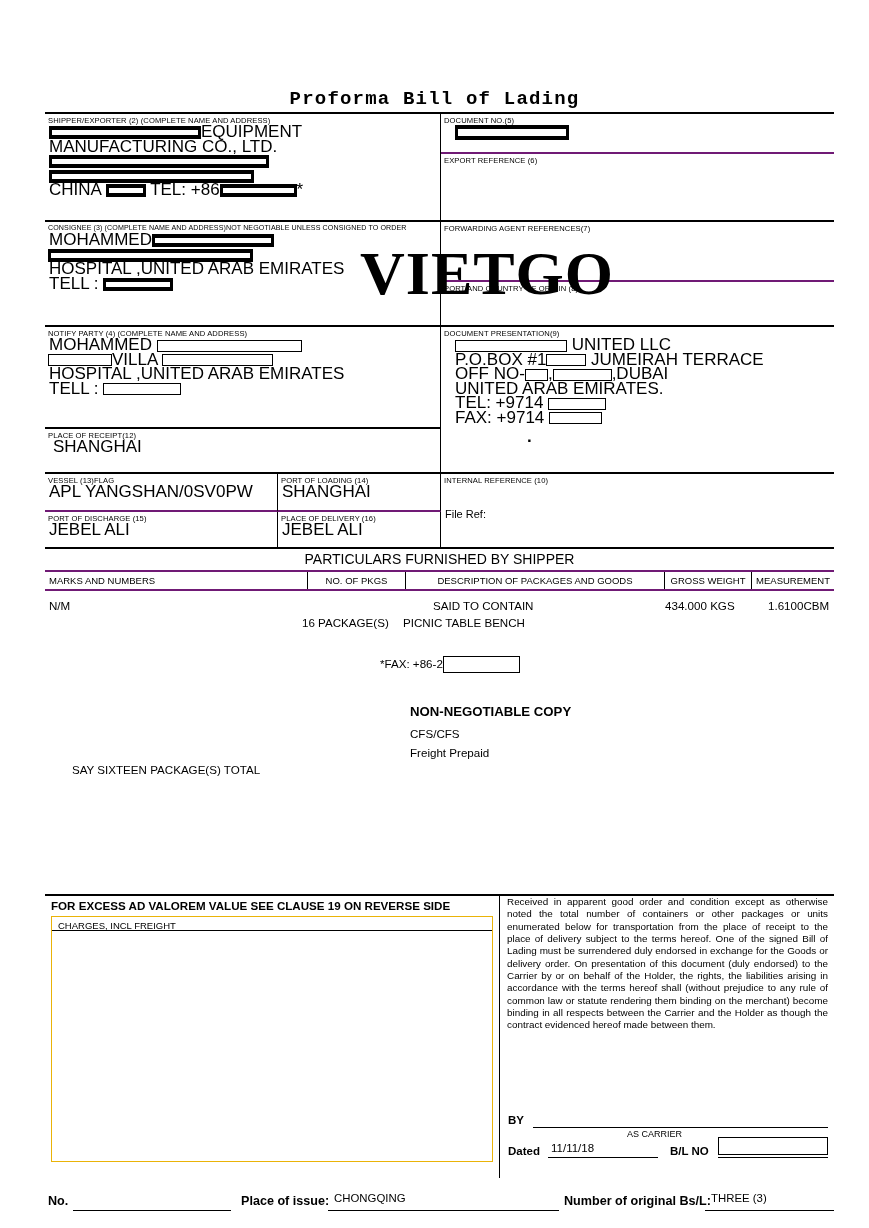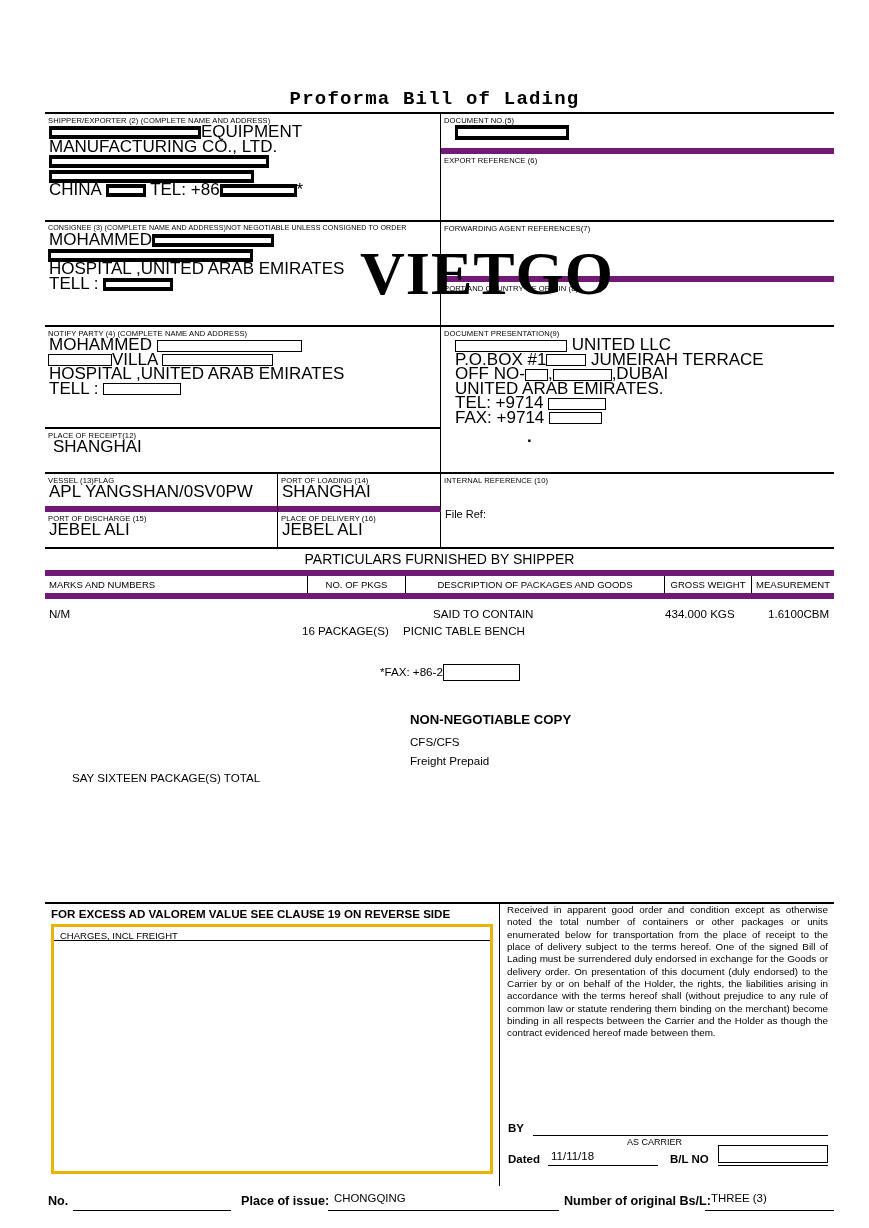--- a/index.html
+++ b/index.html
@@ -33,21 +33,21 @@
     position: absolute;
     left: 45px;
     top: 112px;
     width: 789px;
     border-top: 2px solid #000;
   }
 
   .row { display: flex; width: 100%; }
   .cell { position: relative; box-sizing: border-box; }
   .vline-r { border-right: 1px solid #000; }
-  .hline-b { border-bottom: 6px solid #701a75; }
+  .hline-b { border-bottom: 2px solid #701a75; }
   .hline-b2 { border-bottom: 2px solid #000; }
 
   .flabel {
     font-size: 7.6px;
     letter-spacing: 0.1px;
     line-height: 9px;
     padding: 2px 0 0 3px;
     white-space: nowrap;
   }
   .fval {
@@ -118,21 +118,21 @@
   .ga-txt { position: absolute; font-size: 11.6px; white-space: nowrap; }
 
   
   .clause-head {
     font-size: 11.6px;
     font-weight: bold;
     padding: 3px 0 4px 6px;
     white-space: nowrap;
   }
   .charges-box {
-    border: 3px solid #eab308;
+    border: 1px solid #eab308;
     height: 244px;
     margin: 0 6px 0 6px;
     position: relative;
   }
   .charges-lbl {
     font-size: 9.5px;
     padding: 3px 0 0 6px;
     border-bottom: 1px solid #000;
     height: 14px;
     box-sizing: border-box;

